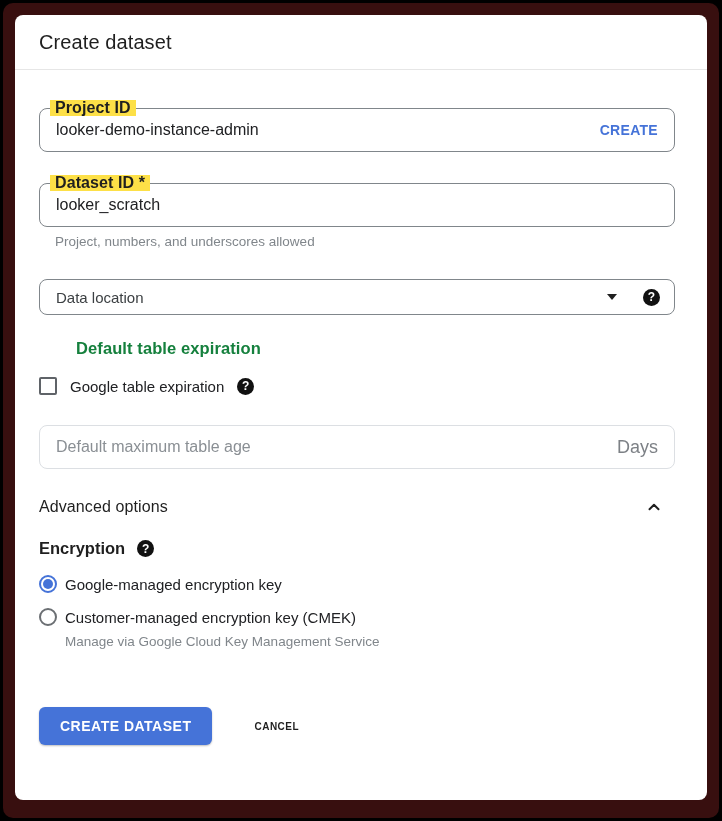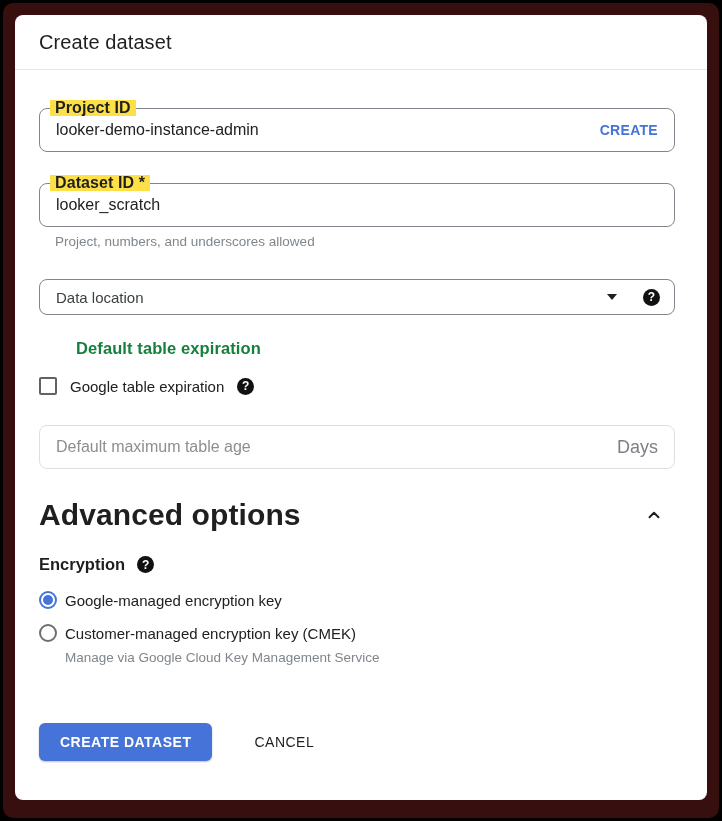--- a/index.html
+++ b/index.html
@@ -159,22 +159,22 @@
   .field-suffix { font-size: 18px; color: #7d8186; padding-left: 12px; }
 
   .advanced-row {
     margin-top: 29px;
     display: flex;
     align-items: center;
     justify-content: space-between;
     cursor: pointer;
   }
   .advanced-title {
-    font-size: 30px;
-    font-weight: 700;
+    font-size: 16px;
+    font-weight: 400;
     color: #1f1f1f;
     letter-spacing: 0.1px;
   }
   .chevron-up { width: 18px; height: 18px; margin-right: 12px; }
 
   .encryption-row {
     margin-top: 23px;
     display: flex;
     align-items: center;
     gap: 12px;
@@ -228,22 +228,22 @@
     font-size: 14px;
     font-weight: 700;
     letter-spacing: 0.5px;
     cursor: pointer;
     box-shadow: 0 1px 2px rgba(0,0,0,0.25);
   }
   .text-button {
     background: none;
     border: none;
     font-family: inherit;
-    font-size: 14px;
-    font-weight: 400;
+    font-size: 10px;
+    font-weight: 700;
     letter-spacing: 0.5px;
     color: #1f1f1f;
     cursor: pointer;
   }
 </style>
 </head>
 <body>
 
 <div class="frame">
   <div class="dialog">

